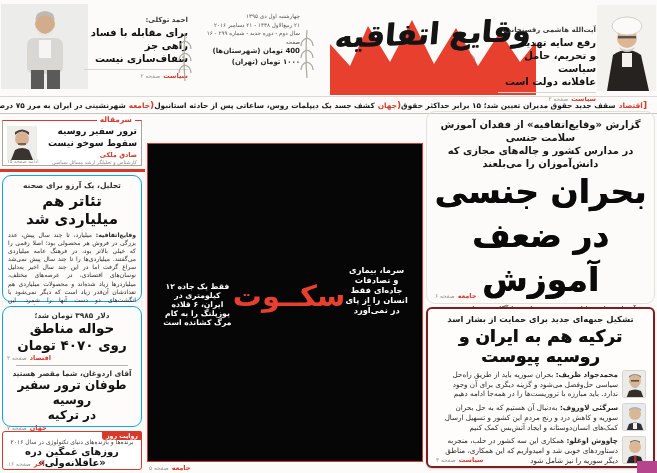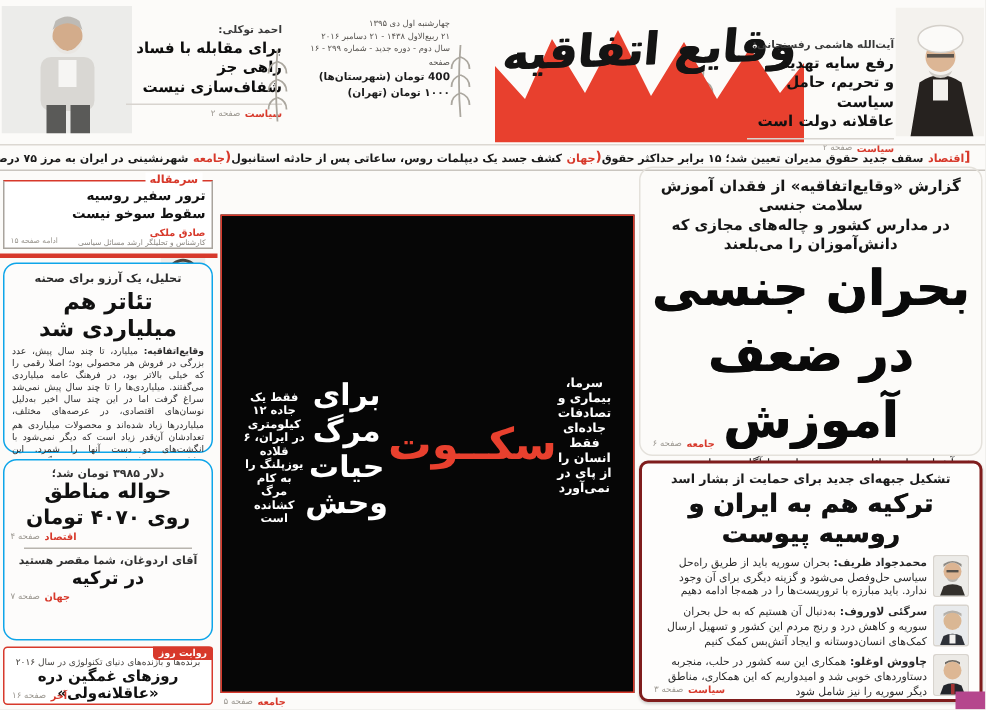--- a/index.html
+++ b/index.html
@@ -28,21 +28,21 @@
   #raf-text .hl{font-size:10px;font-weight:bold;line-height:13px;margin-top:2px;}
   
   #ticker{left:0;top:96px;width:657px;height:18px;border-top:1px solid #dcd8d2;border-bottom:1px solid #c9c5bf;display:flex;align-items:center;justify-content:space-between;padding:0 10px;font-size:7.4px;}
   #ticker .item{display:flex;align-items:center;gap:3px;white-space:nowrap;}
   #ticker .sec{color:#d7392b;font-weight:bold;}
   #ticker .txt{font-weight:bold;color:#1a1a1a;}
   .tickbr{color:#d7392b;font-weight:bold;font-size:9px;}
   
   #editorial{left:2px;top:120px;width:140px;height:46px;border:1px solid #a9a49d;border-top:1.5px solid #d7392b;background:#fff;}
   #editorial .tab{position:absolute;top:-6px;right:6px;background:#fff;color:#d7392b;font-size:7.5px;font-weight:bold;padding:0 3px;}
-  #editorial .inner{display:flex;flex-direction:column;padding:5px 4px 2px 4px;gap:4px;}
+  #editorial .inner{display:flex;flex-direction:row;padding:5px 4px 2px 4px;gap:4px;}
   #editorial .etxt{flex:1;text-align:right;}
   #editorial .hl{font-size:9px;font-weight:bold;line-height:11.5px;}
   #editorial .author{font-size:6.5px;font-weight:bold;color:#d7392b;margin-top:2px;}
   #editorial .role{font-size:5px;color:#8a8680;}
   #editorial .more{position:absolute;left:4px;bottom:1px;font-size:5px;color:#9a968f;}
   #redrule{left:0;top:169px;width:145px;height:2.5px;background:#d7392b;}
   
   #theater{left:2px;top:175px;width:140px;height:127px;padding:5px 5px 3px 5px;}
   #theater .kick{font-size:7.5px;font-weight:bold;color:#2e2e2e;}
   #theater .hl{font-size:15px;font-weight:bold;margin-top:2px;}
@@ -227,20 +227,21 @@
       </div>
       <div class="lblrow">
         <span class="lblsec">اقتصاد</span>
         <span class="lblpage">صفحه ۴</span>
       </div>
     </div>
     <div class="divider"></div>
     <div>
       <div class="kick">آقای اردوغان، شما مقصر هستید</div>
       <div class="hl2">
+        <div>طوفان ترور سفیر روسیه</div>
         <div>در ترکیه</div>
       </div>
       <div class="lblrow">
         <span class="lblsec">جهان</span>
         <span class="lblpage">صفحه ۷</span>
       </div>
     </div>
   </div>
 
   <div class="abs" id="rivayat">
@@ -249,21 +250,20 @@
     <div class="hl">روزهای غمگین دره «عاقلانه‌ولی»</div>
     <div class="lblrow">
       <span class="lblsec">آخر</span>
       <span class="lblpage">صفحه ۱۶</span>
     </div>
   </div>
 
   <div class="abs" id="blackbox">
     <div class="topline">سرما، بیماری و تصادفات جاده‌ای فقط انسان را از پای در نمی‌آورد</div>
     <div class="hlred">سکــوت</div>
-    <div class="hlwhite">برای مرگ حیات وحش</div>
     <div class="botline">فقط یک جاده ۱۲ کیلومتری در ایران، ۶ قلاده یوزپلنگ را به کام مرگ کشانده است</div>
   </div>
   <div class="abs lblrow" id="bb-label">
     <span class="lblsec">جامعه</span>
     <span class="lblpage">صفحه ۵</span>
   </div>
 
   <div class="abs" id="lead">
     <div class="kick">
       <div>گزارش «وقایع‌اتفاقیه» از فقدان آموزش سلامت جنسی</div>

